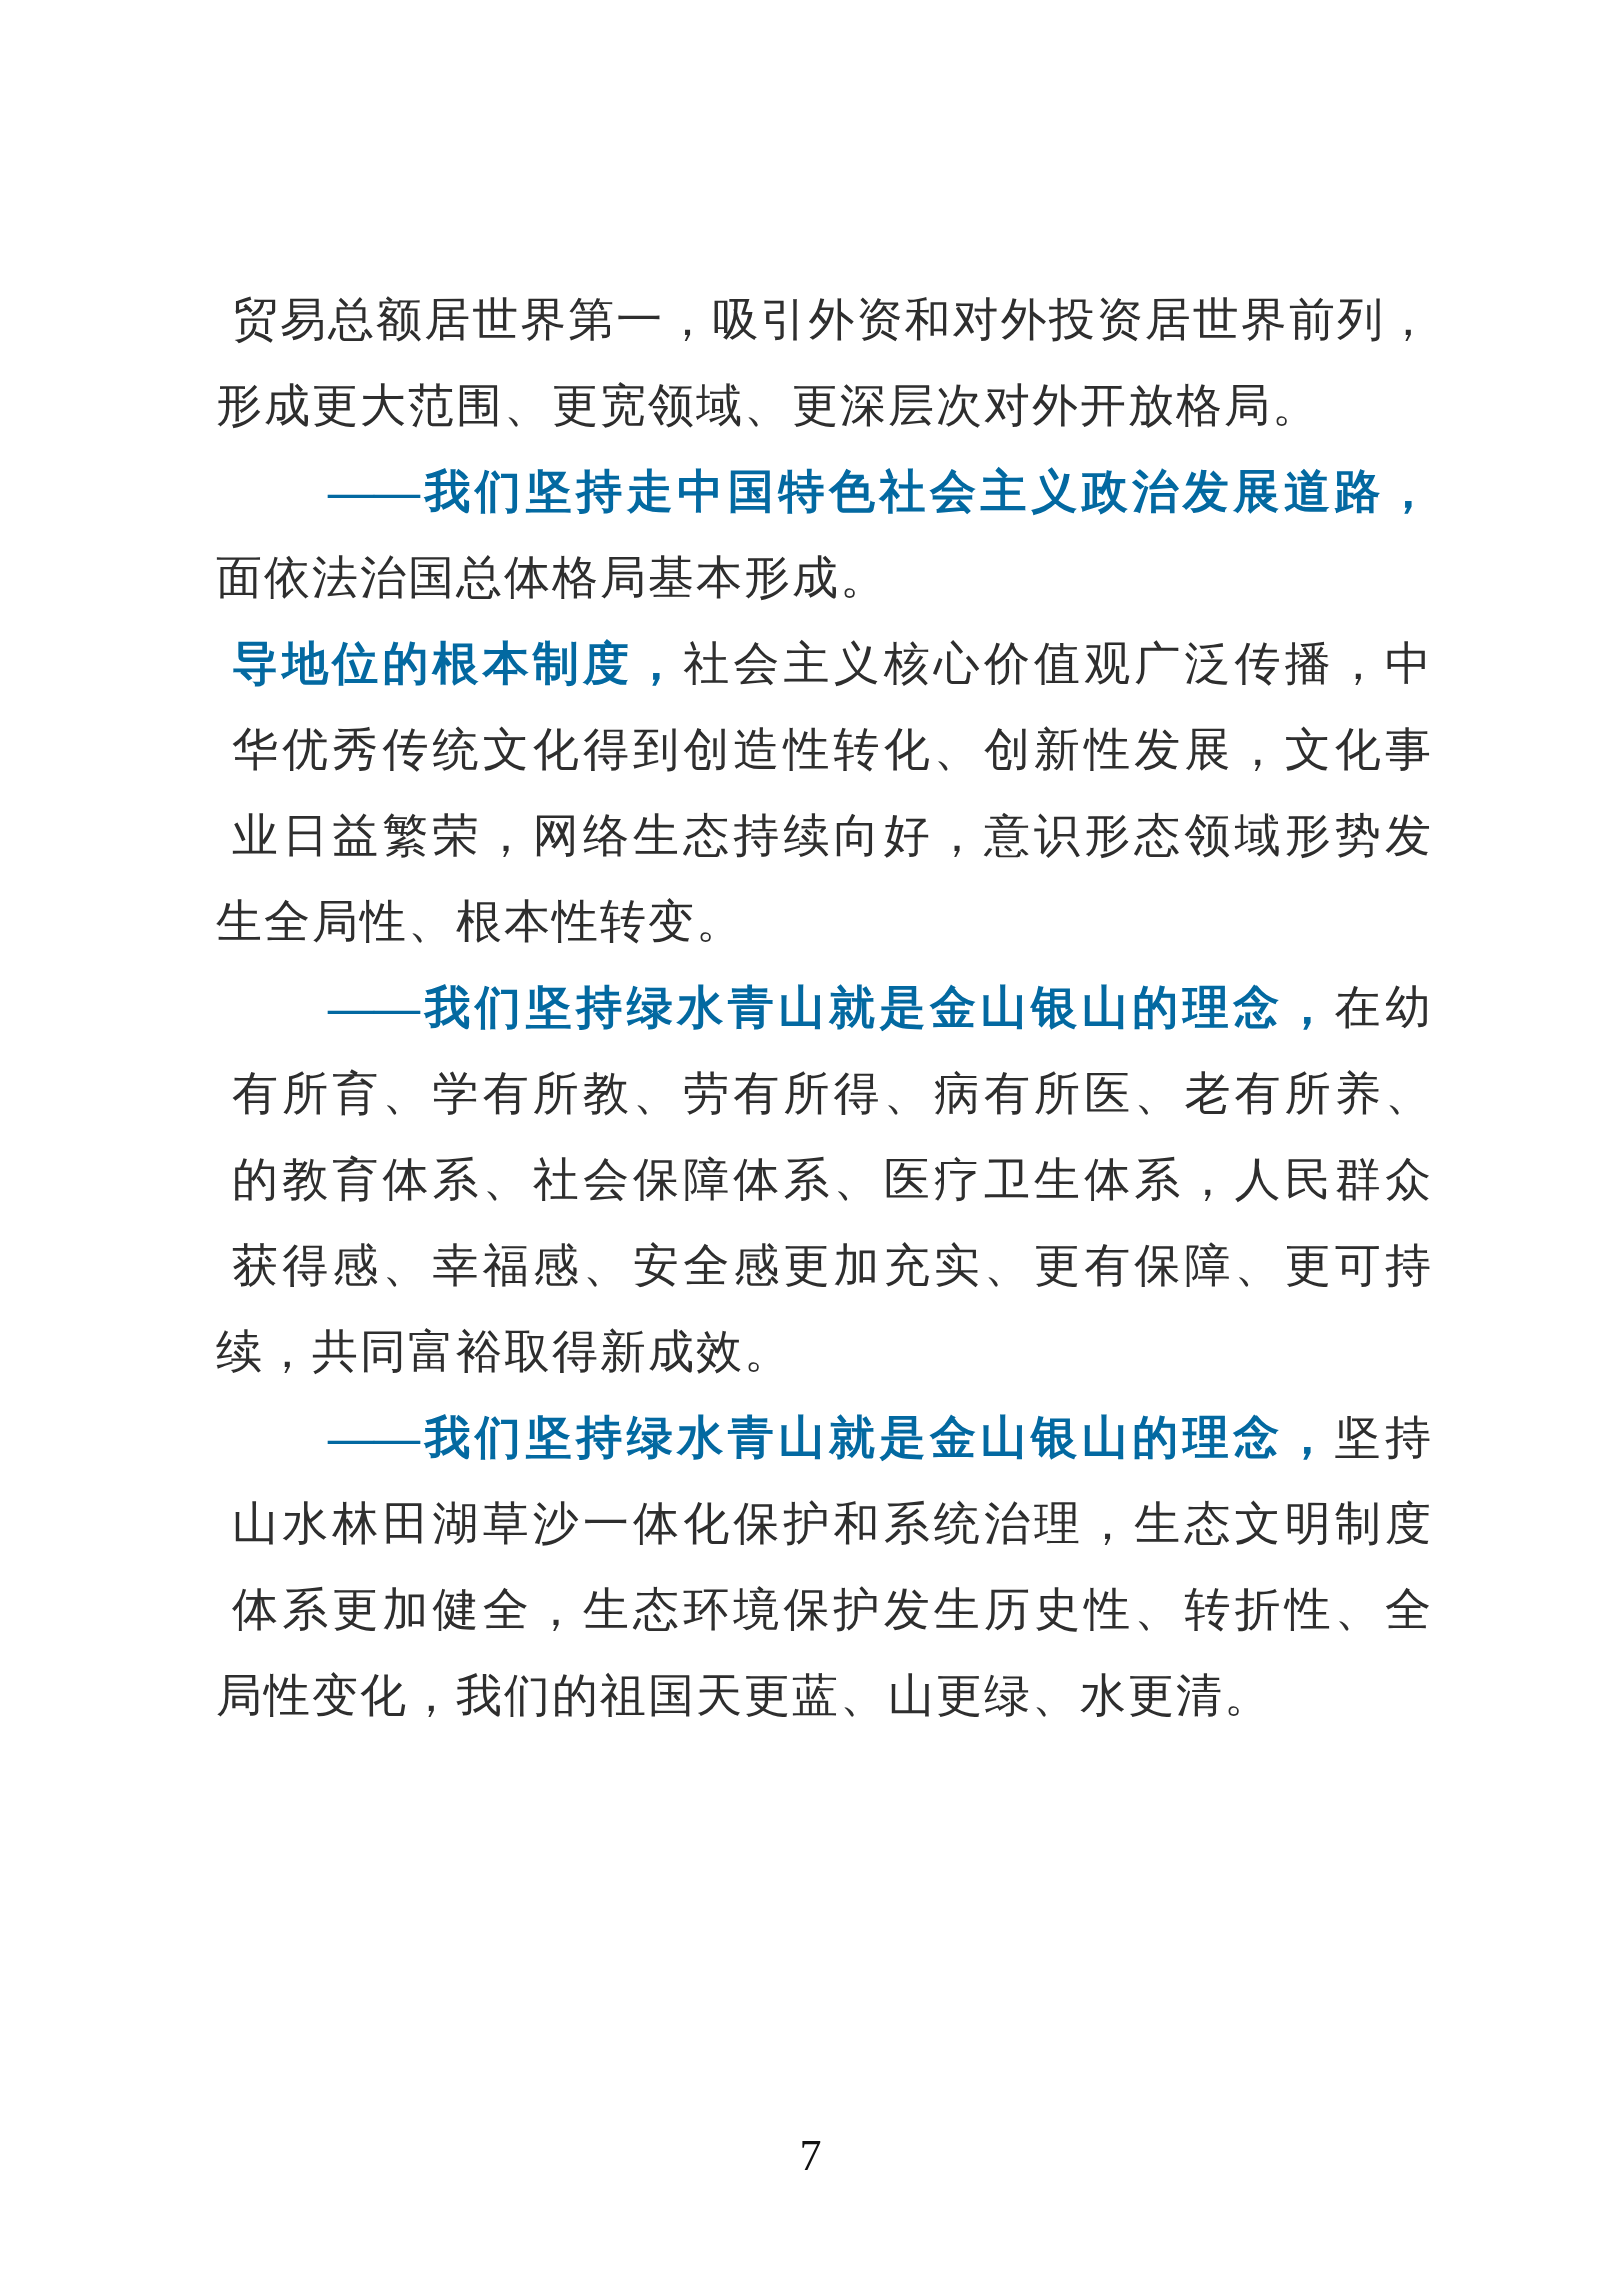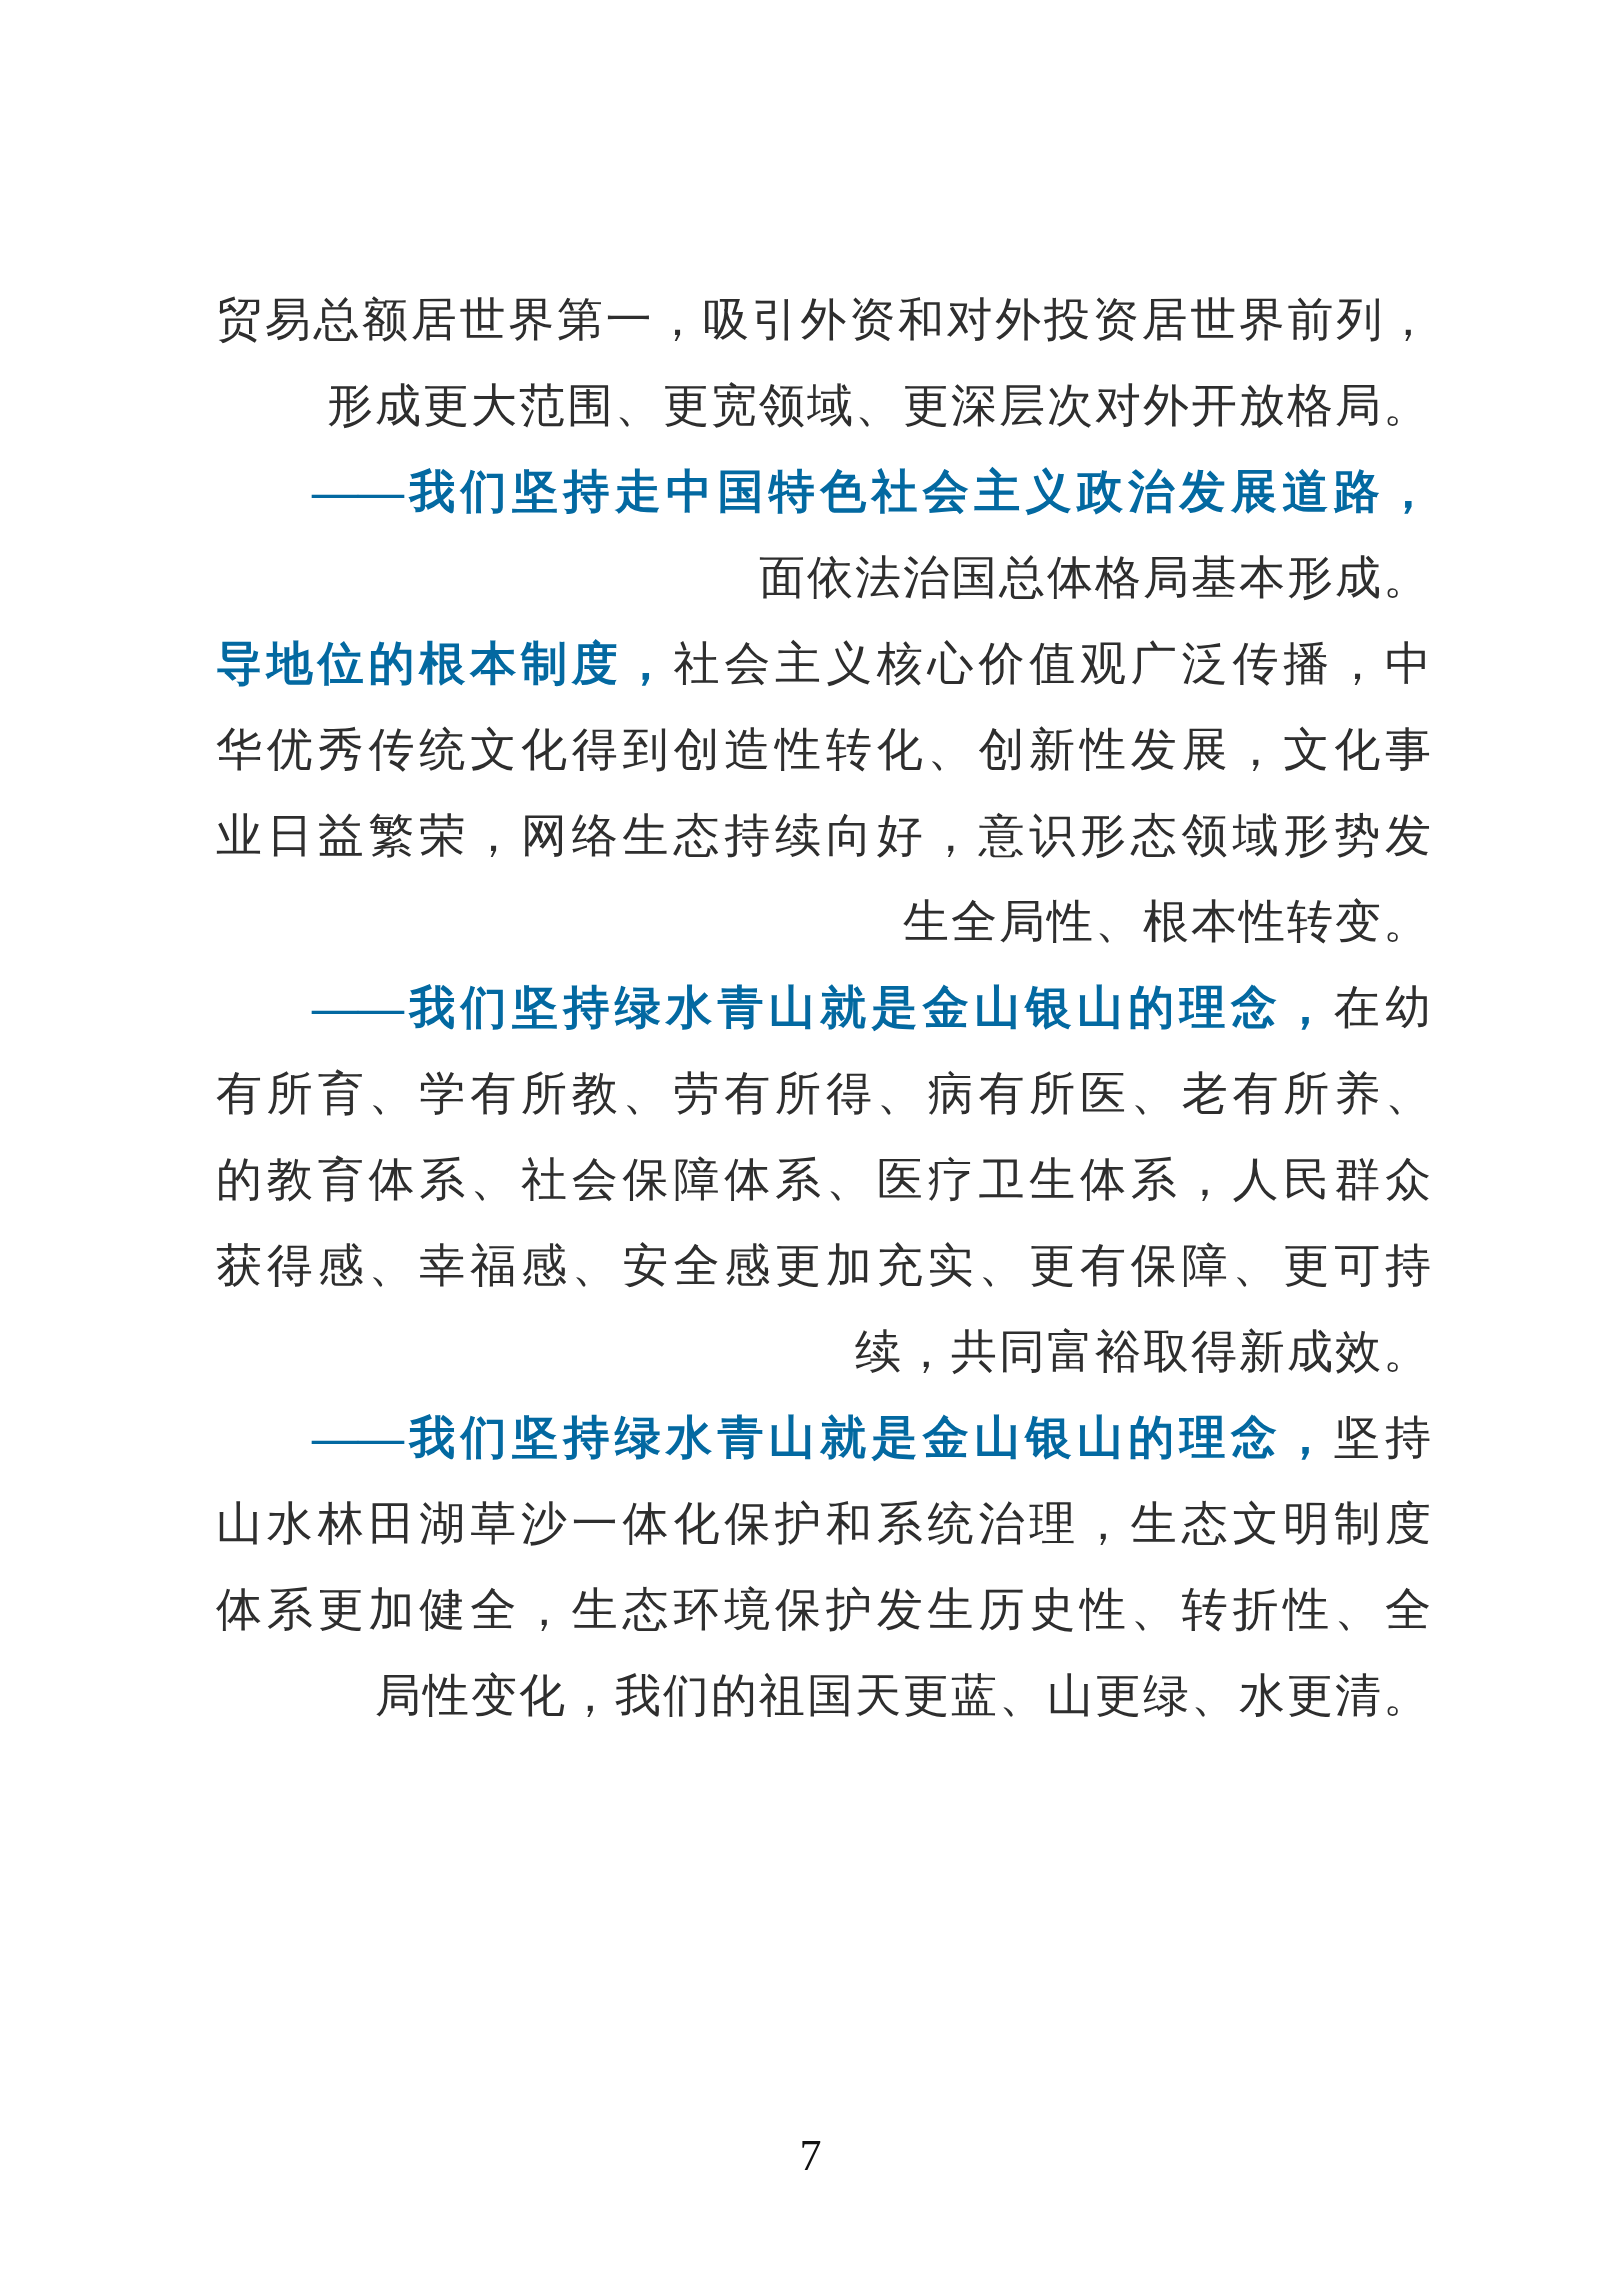--- a/index.html
+++ b/index.html
@@ -25,25 +25,26 @@
     height: 86px;
     line-height: 86px;
     font-size: 46px;
     color: #2e2e2e;
     overflow: hidden;
   }
   
   .line.fill {
     text-align: justify;
     text-align-last: justify;
+    margin-left: 16px;
   }
   
   .line.last {
     letter-spacing: 2px;
-    text-align: right;
+    text-align: left;
   }
   
   .line.indent {
     padding-left: 96px;
   }
   .seg {
     font-weight: 400;
   }
   .seg.bold {
     font-weight: 700;

